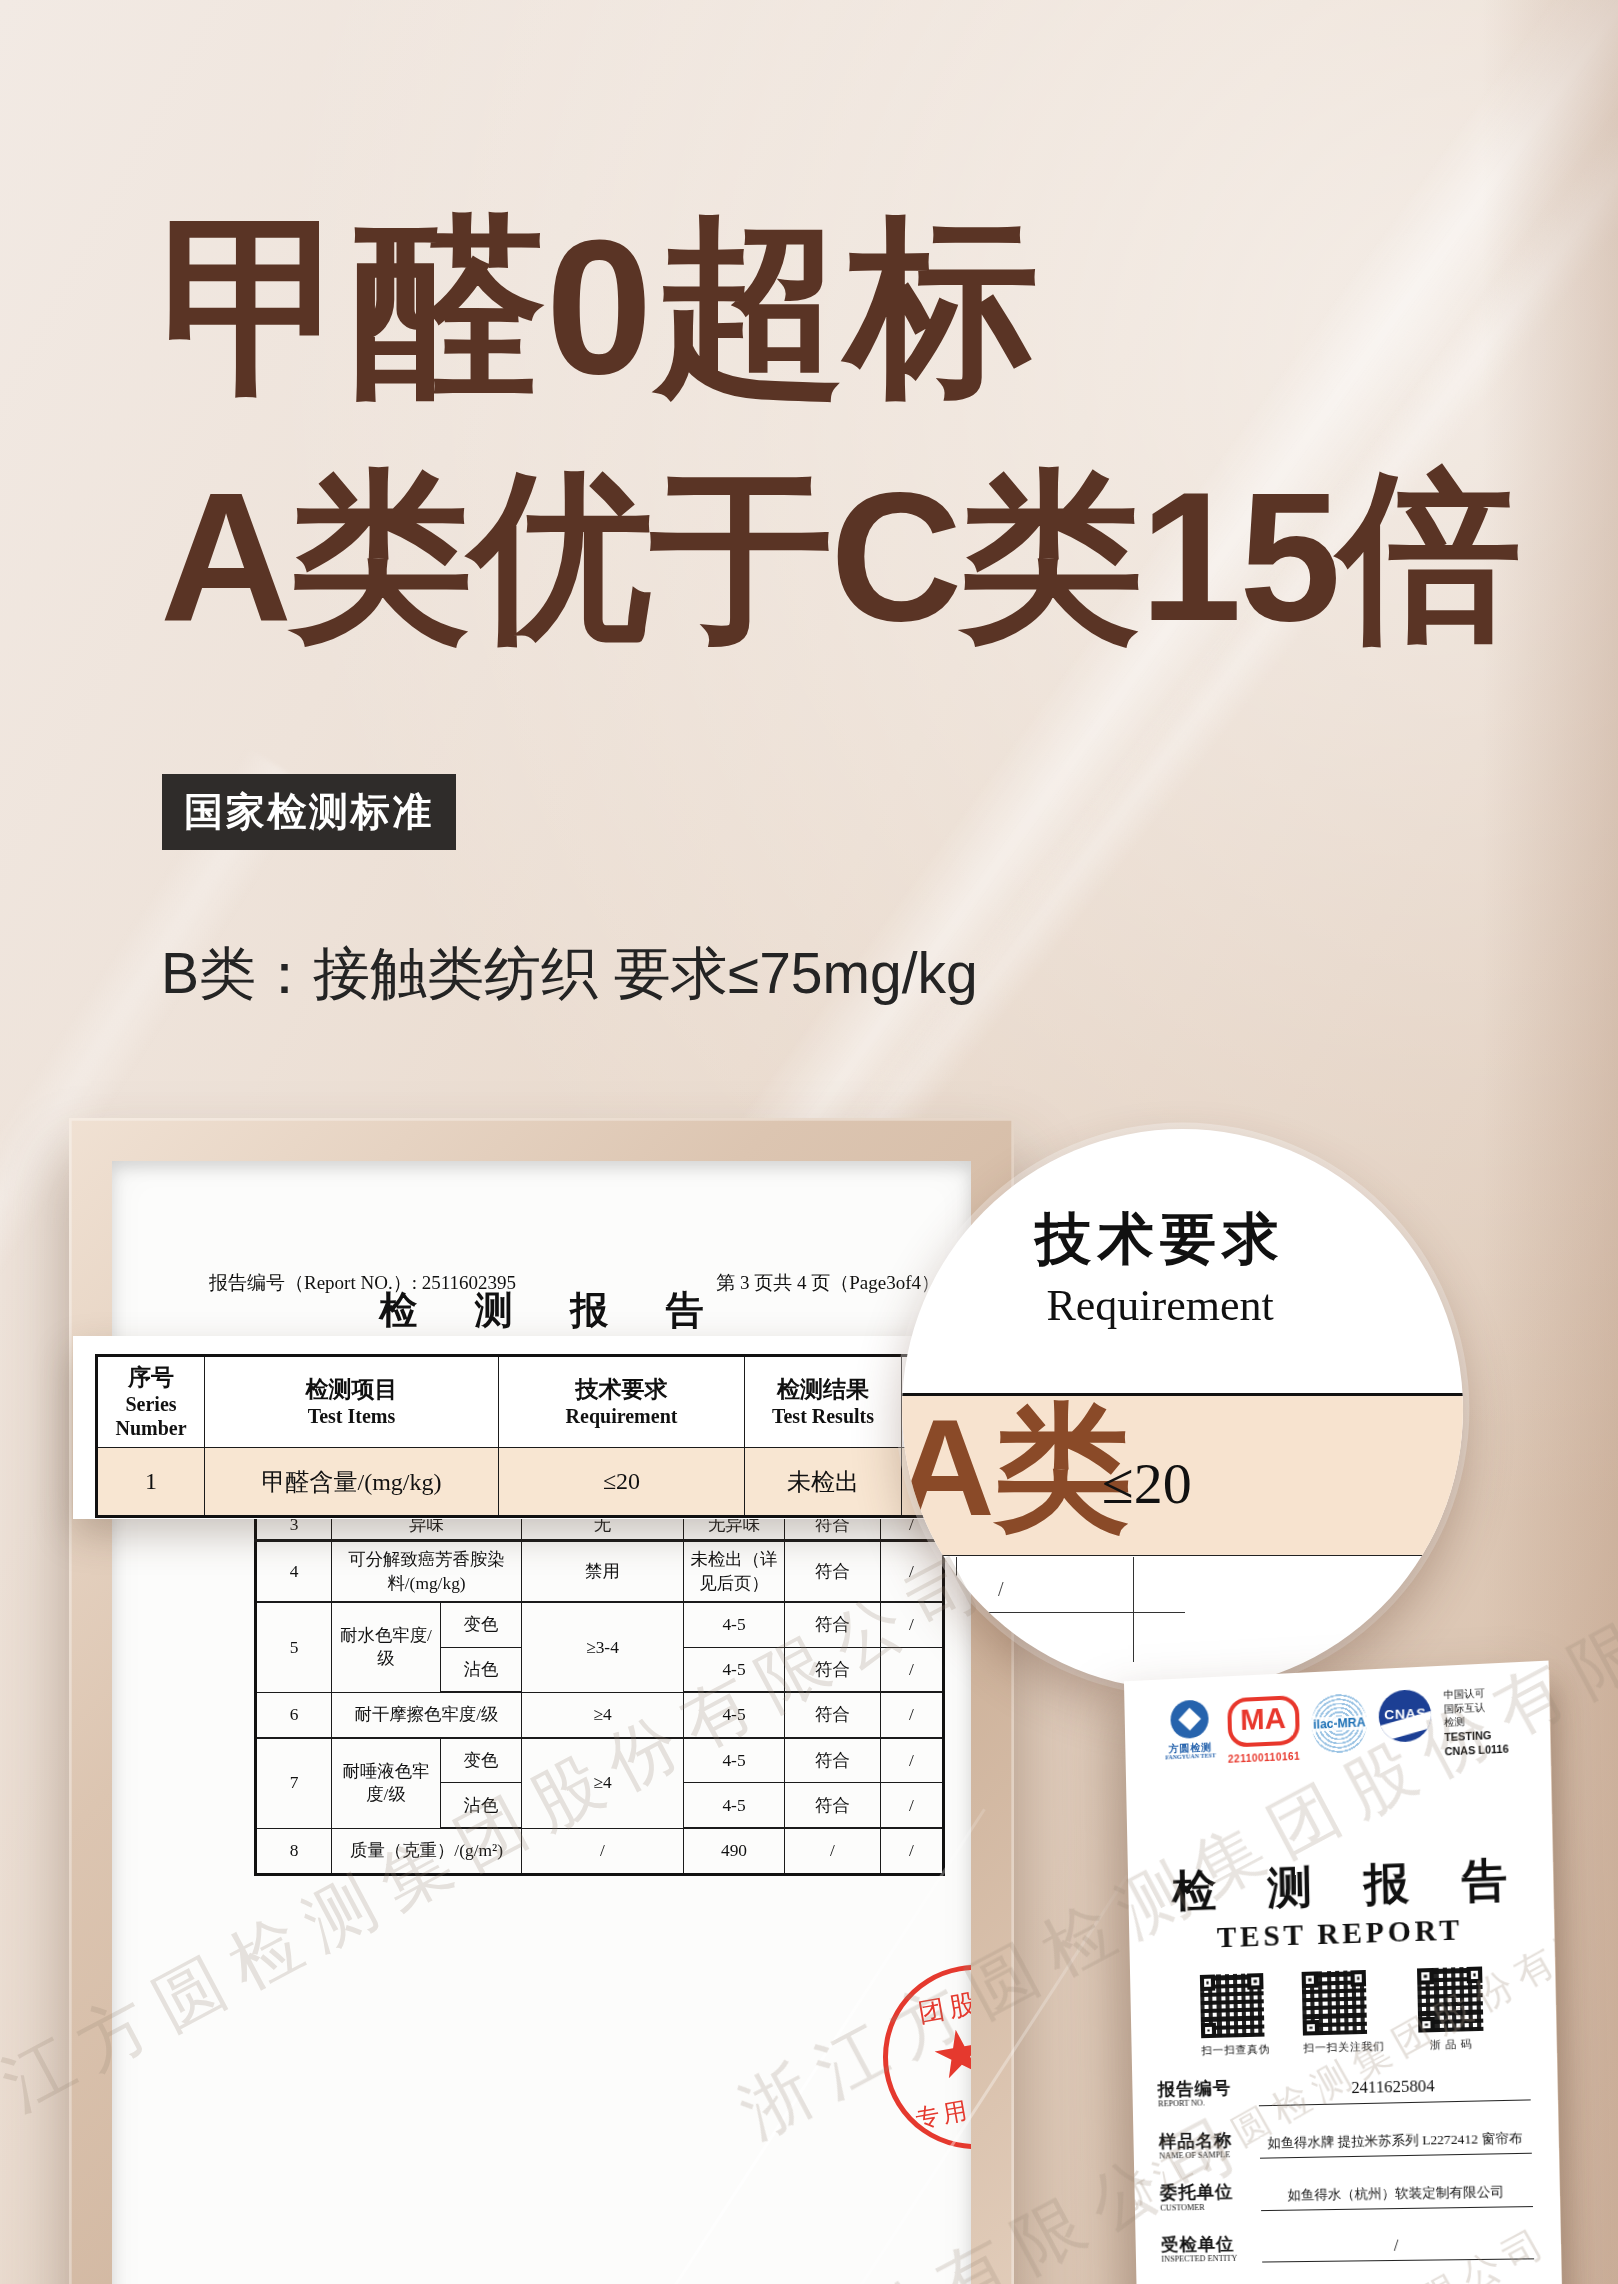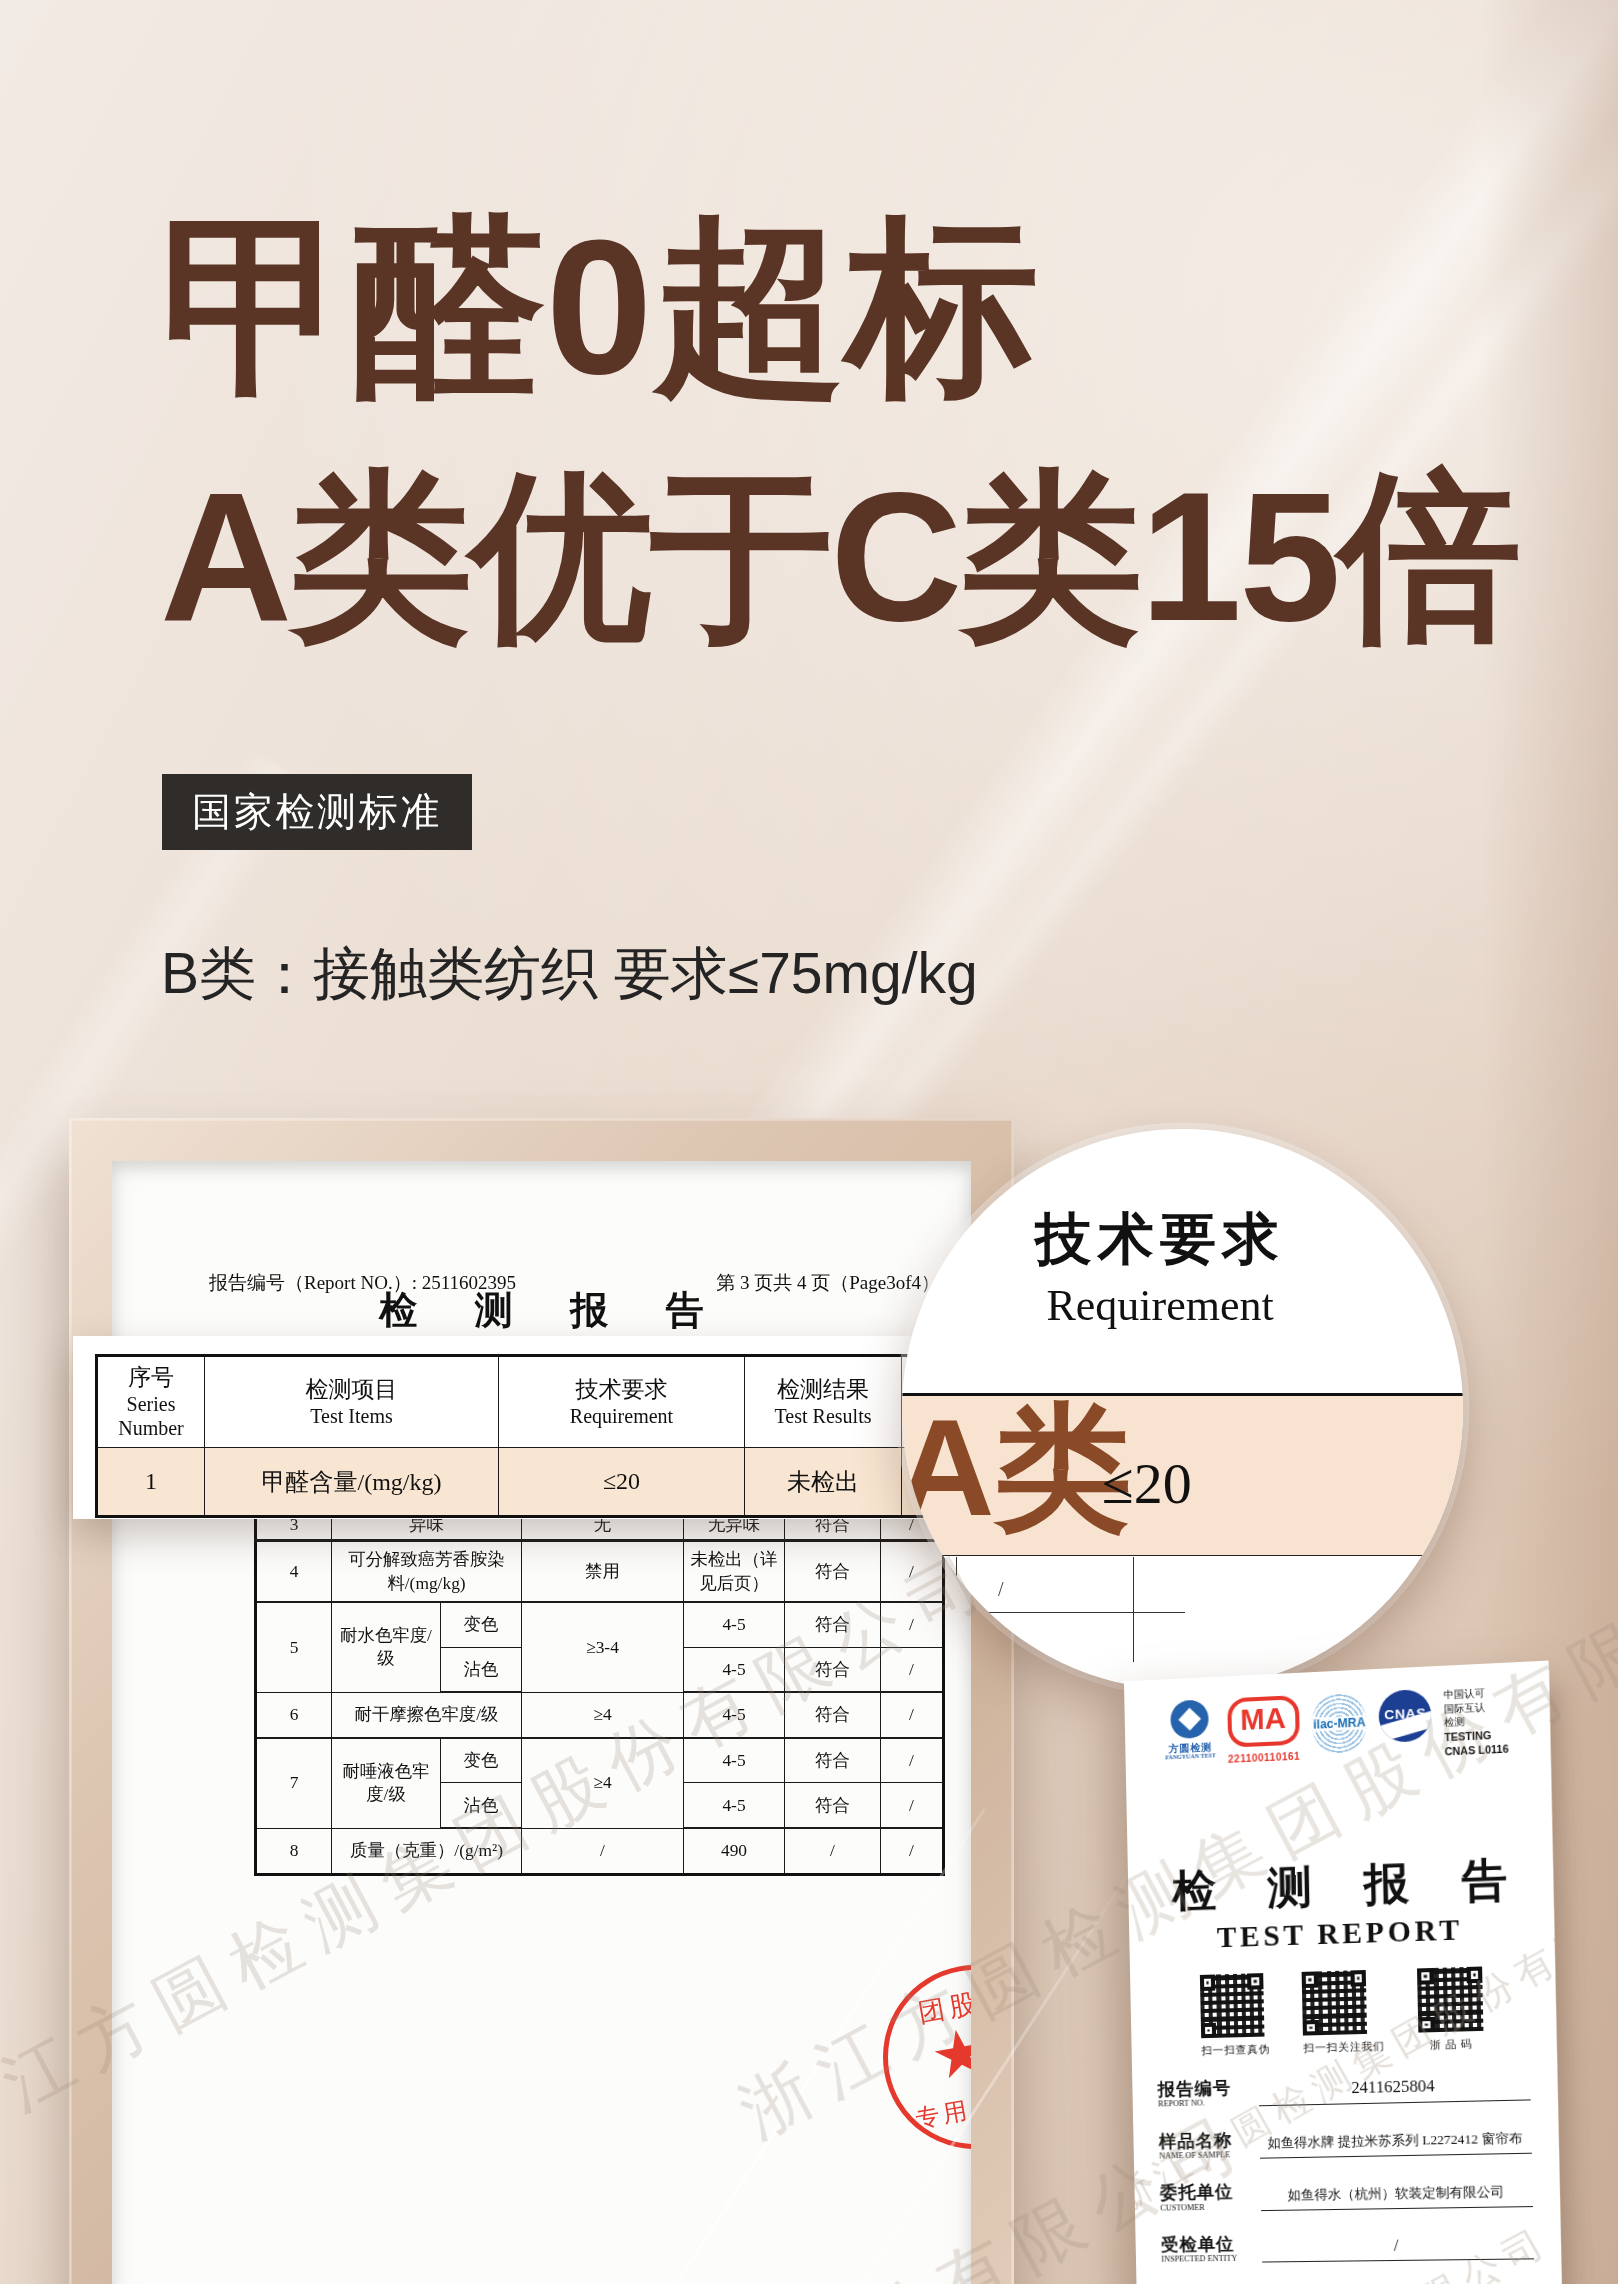--- a/index.html
+++ b/index.html
@@ -12,22 +12,22 @@
   
   .fold{position:absolute;background:linear-gradient(90deg,rgba(255,255,255,0),rgba(255,255,255,.55),rgba(255,255,255,0));filter:blur(2.7px);}
   .fold1{width:119px;height:2101px;left:968px;top:-228px;transform:rotate(36deg);opacity:.85;}
   .fold2{width:64px;height:1553px;left:1261px;top:-183px;transform:rotate(38deg);opacity:.6;}
   .fold3{width:78px;height:1325px;left:-119px;top:662px;transform:rotate(33deg);opacity:.5;}
   .shade-right{position:absolute;right:0;top:0;width:137px;height:2558px;background:linear-gradient(90deg,rgba(167,128,103,0),rgba(167,128,103,.28));}
 
   
   .h1{left:160px;top:211px;font-size:192px;line-height:1;font-weight:900;color:#5a3425;letter-spacing:0.9px;}
   .h2{left:160px;top:456px;font-size:183px;line-height:1.1;font-weight:900;color:#5a3425;letter-spacing:-2.7px;}
-  .badge{left:162px;top:774px;background:#2f2c2a;color:#fff;font-size:39px;font-weight:400;
-         padding:11px 30px;letter-spacing:2.7px;}
+  .badge{left:162px;top:774px;background:#2f2c2a;color:#fff;font-size:39px;font-weight:700;
+         padding:11px 22px;letter-spacing:2.7px;}
   .std{left:161px;color:#242424;white-space:nowrap;}
   .std-a{top:855px;font-size:58px;font-weight:900;}
   .std-b{top:936px;font-size:57px;font-weight:500;}
   .std-c{top:1018px;font-size:58px;font-weight:900;}
 
   
   .frame{left:69px;top:1118px;width:945px;height:1426px;
     background:linear-gradient(135deg,#f0e1d3,#dcc5b1 30%,#cfb49d 62%,#e8d5c4 100%);
     box-shadow:0 41px 64px rgba(90,60,40,.38), inset 0 0 0 2.7px rgba(255,255,255,.35);
     padding:43px;box-sizing:border-box;}
@@ -55,21 +55,21 @@
   .ac{position:absolute;background:linear-gradient(180deg,rgba(255,255,255,.15),rgba(255,255,255,.85) 45%,rgba(255,255,255,.2));}
   .ac1{left:749px;top:1740px;width:3.2px;height:859px;transform:rotate(33deg);}
   .ac2{left:902px;top:1809px;width:2.7px;height:822px;transform:rotate(33deg);opacity:.55;}
 
   
   .strip{left:73px;top:1336px;width:1115px;height:183px;background:#fff;
     box-shadow:0 15.5px 37px rgba(70,45,28,.28);}
   table.ct{position:absolute;left:22px;top:18px;border-collapse:collapse;border:3.7px solid #111;
     table-layout:fixed;font-family:"Liberation Serif",serif;text-align:center;color:#111;}
   table.ct td{border:1.8px solid #1b1b1b;padding:0 3.7px;}
-  .ct .hd td{height:90px;font-size:23px;line-height:1.22;}
+  .ct .hd td{height:90px;font-size:23px;line-height:1.22;font-weight:bold;}
   .ct .hd .en{font-size:20px;display:block;}
   .ct .dr td{height:67px;font-size:24px;background:#f8e6d2;}
 
   
   .circle{left:902px;top:1129px;width:561px;height:561px;border-radius:50%;background:#fff;overflow:hidden;
     box-shadow:0 23px 50px rgba(90,55,35,.33), 0 0 0 6.4px rgba(255,255,255,.35);
     font-family:"Liberation Serif",serif;}
   .c-zh{position:absolute;left:0;top:73px;width:92%;text-align:center;font-size:56px;font-weight:700;color:#111;letter-spacing:6.4px;}
   .c-en{position:absolute;left:0;top:151px;width:92%;text-align:center;font-size:44px;color:#111;}
   .c-line{position:absolute;left:0;top:264px;width:100%;height:3.2px;background:#111;}

